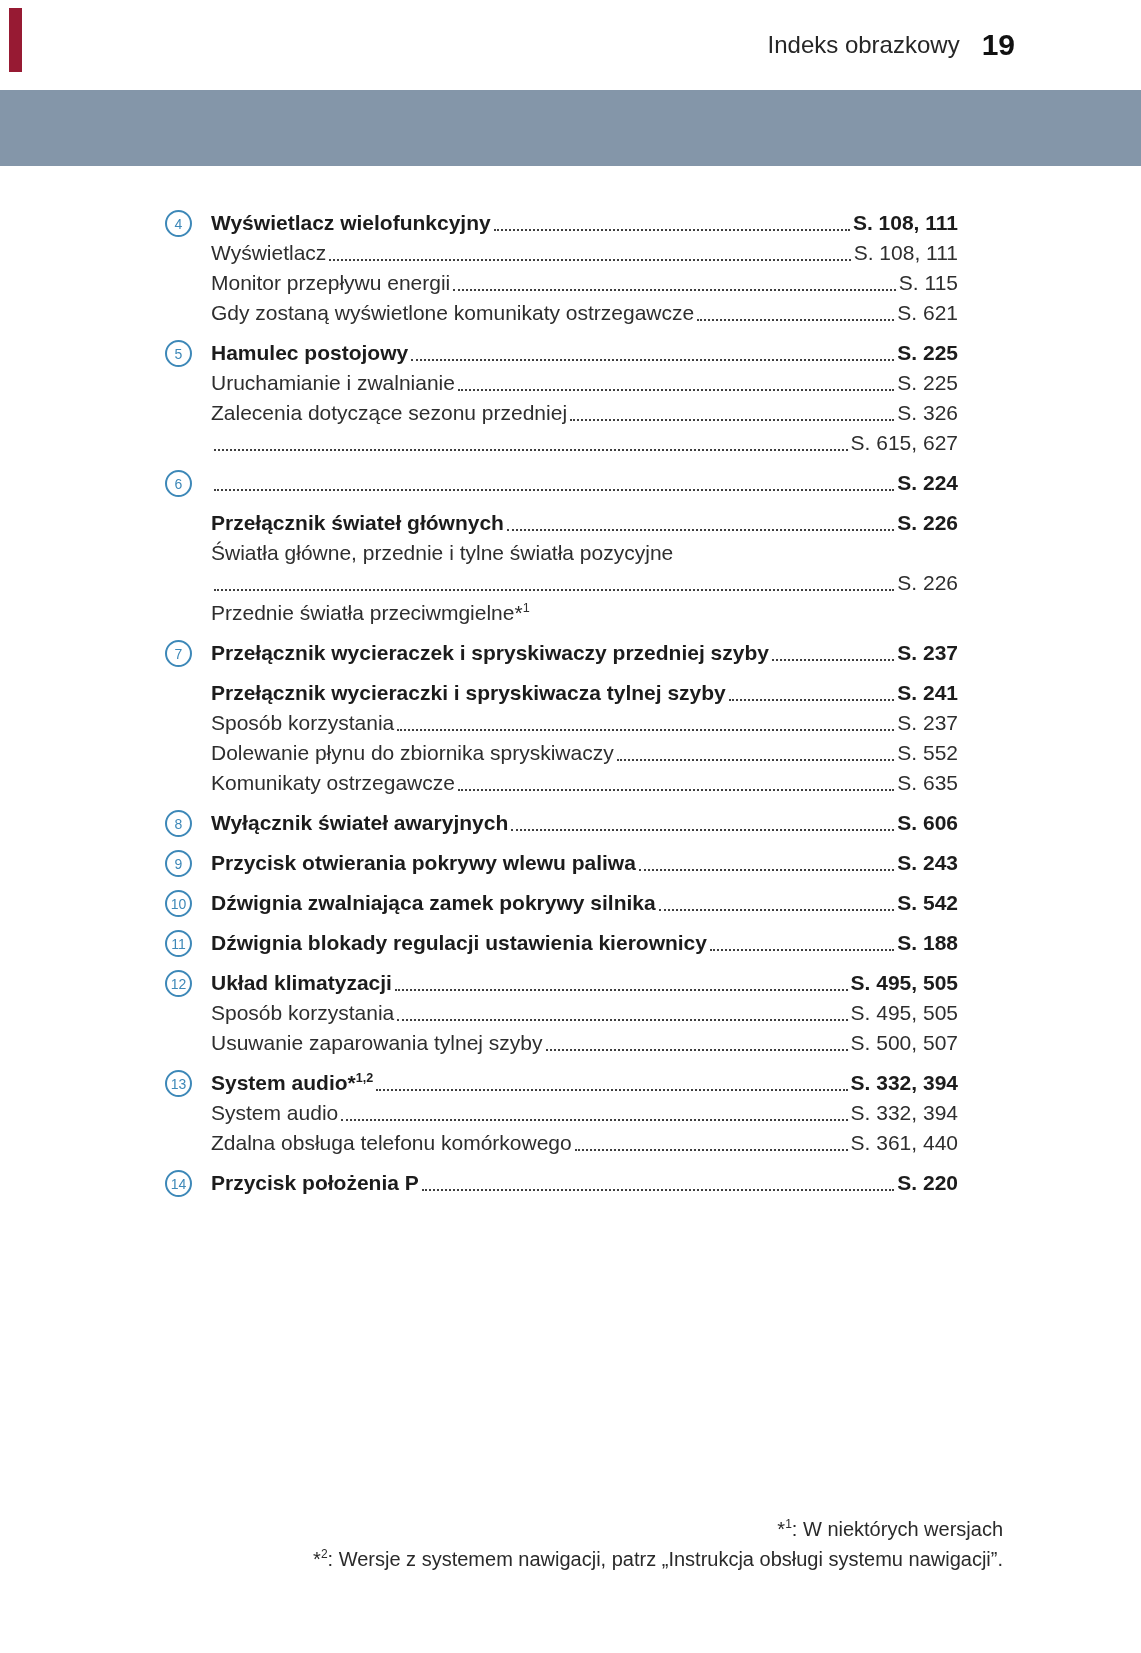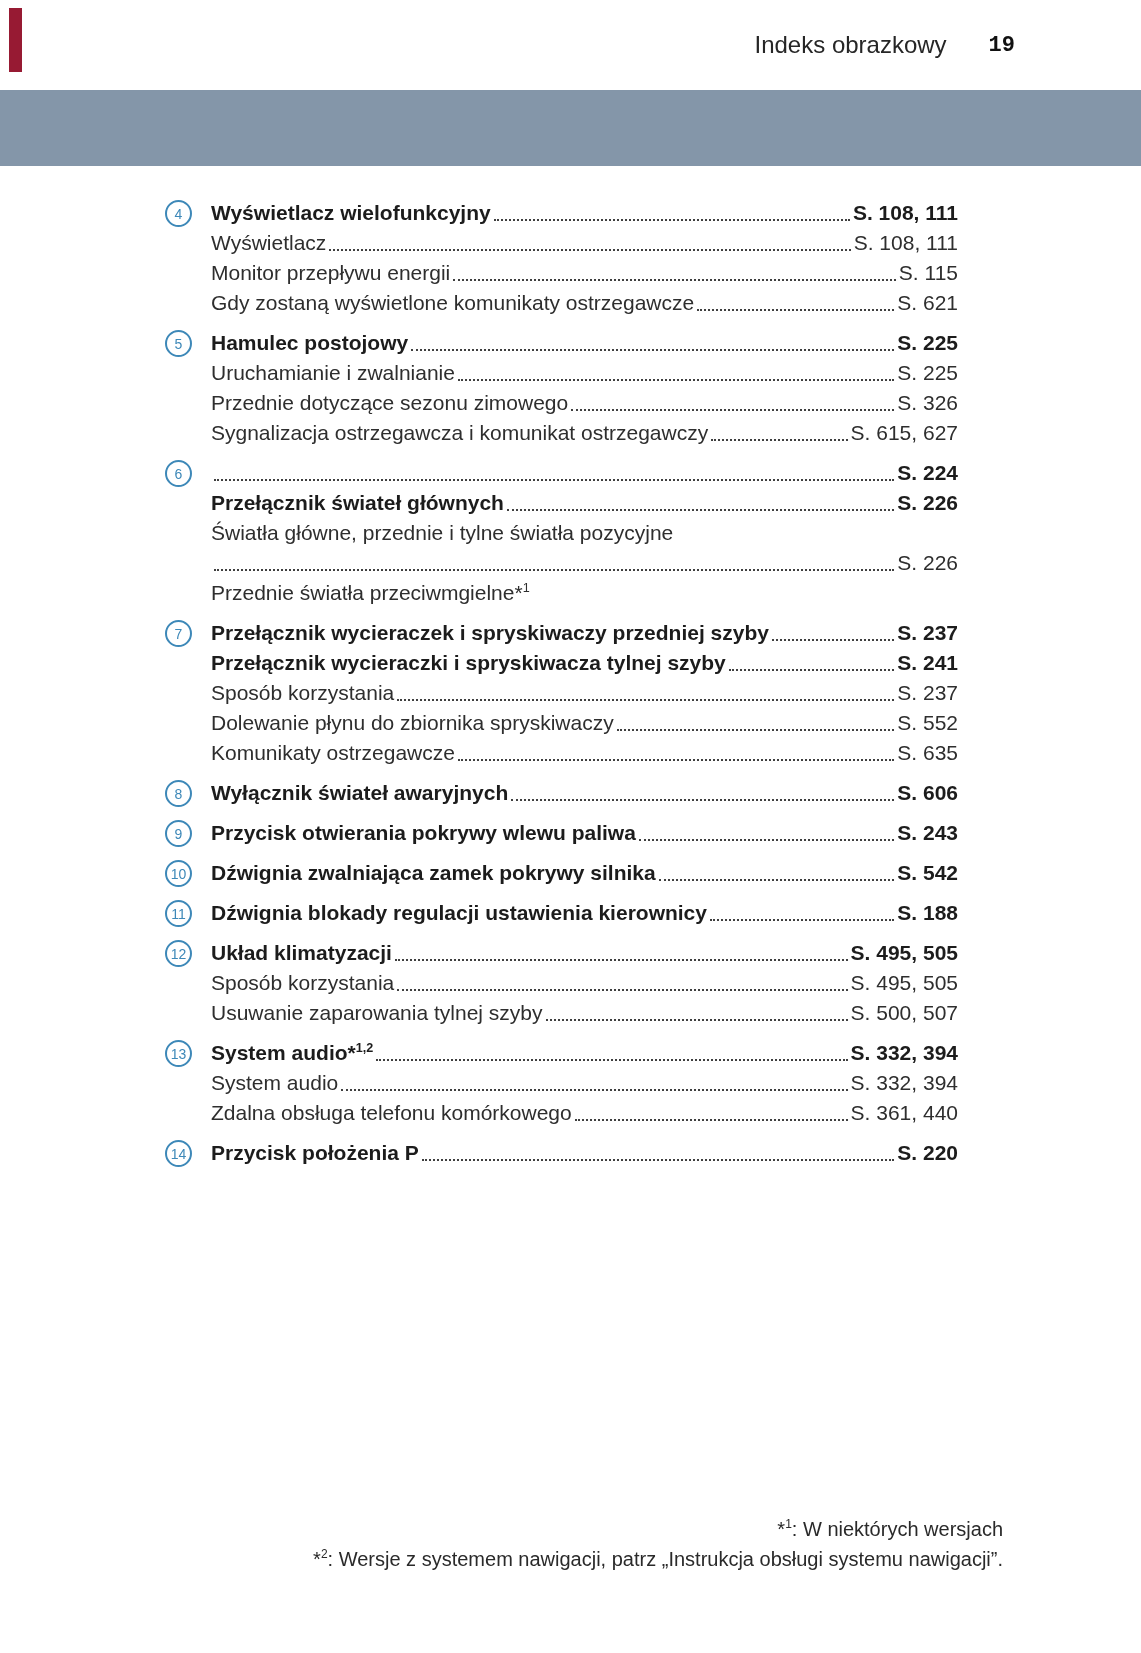--- a/index.html
+++ b/index.html
@@ -29,25 +29,24 @@
     top:0;left:0;right:0;height:90px;
     display:flex;align-items:center;justify-content:flex-end;
     padding-right:126px;
   }
   .header-title{
     font-size:24px;
     color:#262626;
     text-align:center;
   }
   .header-pagenum{
-    font-size:22px;
+    font-size:30px;
     font-weight:bold;
     color:#111;
-    margin-left:42px;
-    font-family:Liberation Mono, monospace;
+    margin-left:22px;
   }
   .header-band{
     position:absolute;
     top:90px;left:0;right:0;
     height:76px;
     background:var(--band-blue);
   }
   .index-list{
     position:absolute;
     left:165px;
@@ -72,20 +71,21 @@
   .row{
     display:flex;
     padding-left:46px;
     font-size:21px;
     line-height:30px;
     color:var(--text);
   }
   .row.bold{
     font-weight:bold;
     color:var(--text-bold);
+    margin-top:10px;
   }
   .txt{white-space:nowrap;}
   .leader{
     flex:1;
     min-width:14px;
     margin:0 3px;
     border-bottom:2px dotted #3f3f3f;
     align-self:flex-end;
     transform:translateY(-7px);
   }
@@ -148,26 +148,25 @@
         <span class="txt">Hamulec postojowy</span>
         <span class="leader"></span>
         <span class="pg">S. 225</span>
       </div>
       <div class="row">
         <span class="txt">Uruchamianie i zwalnianie</span>
         <span class="leader"></span>
         <span class="pg">S. 225</span>
       </div>
       <div class="row">
-        <span class="txt">Przednie dotyczące sezonu zimowego</span>
+        <span class="txt">Zalecenia dotyczące sezonu przedniej</span>
         <span class="leader"></span>
         <span class="pg">S. 326</span>
       </div>
       <div class="row">
-        <span class="txt">Sygnalizacja ostrzegawcza i komunikat ostrzegawczy</span>
         <span class="leader"></span>
         <span class="pg">S. 615, 627</span>
       </div>
     </div>
     <div class="section">
       <span class="badge">6</span>
       <div class="row bold">
         <span class="leader"></span>
         <span class="pg">S. 224</span>
       </div>

